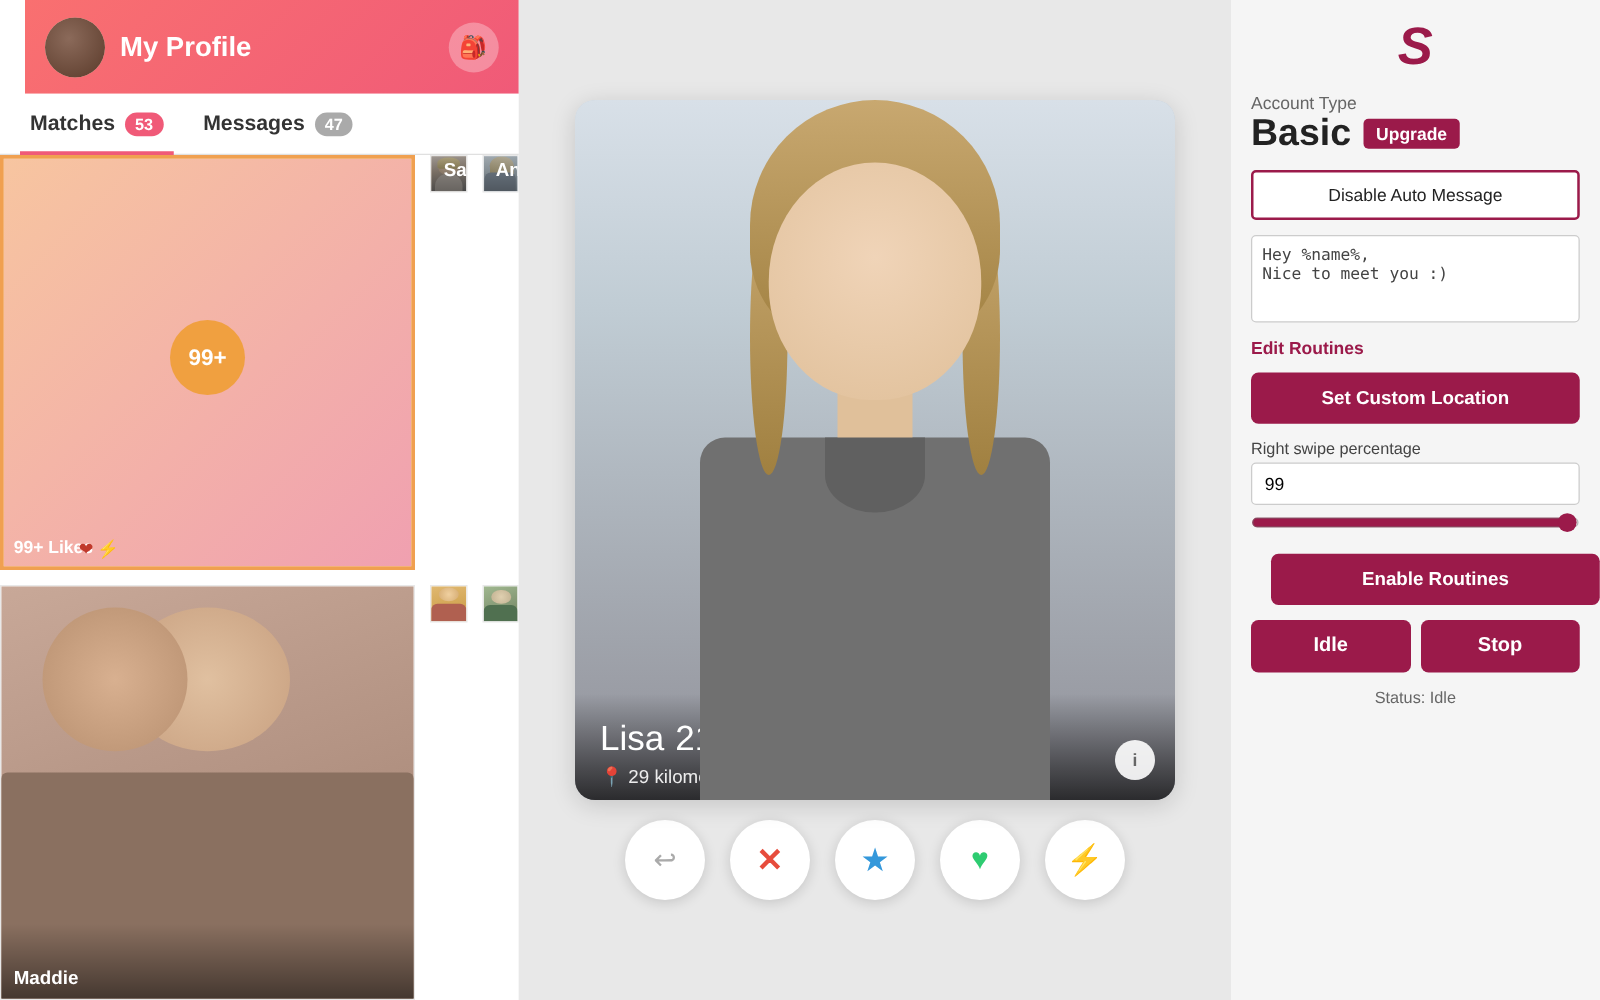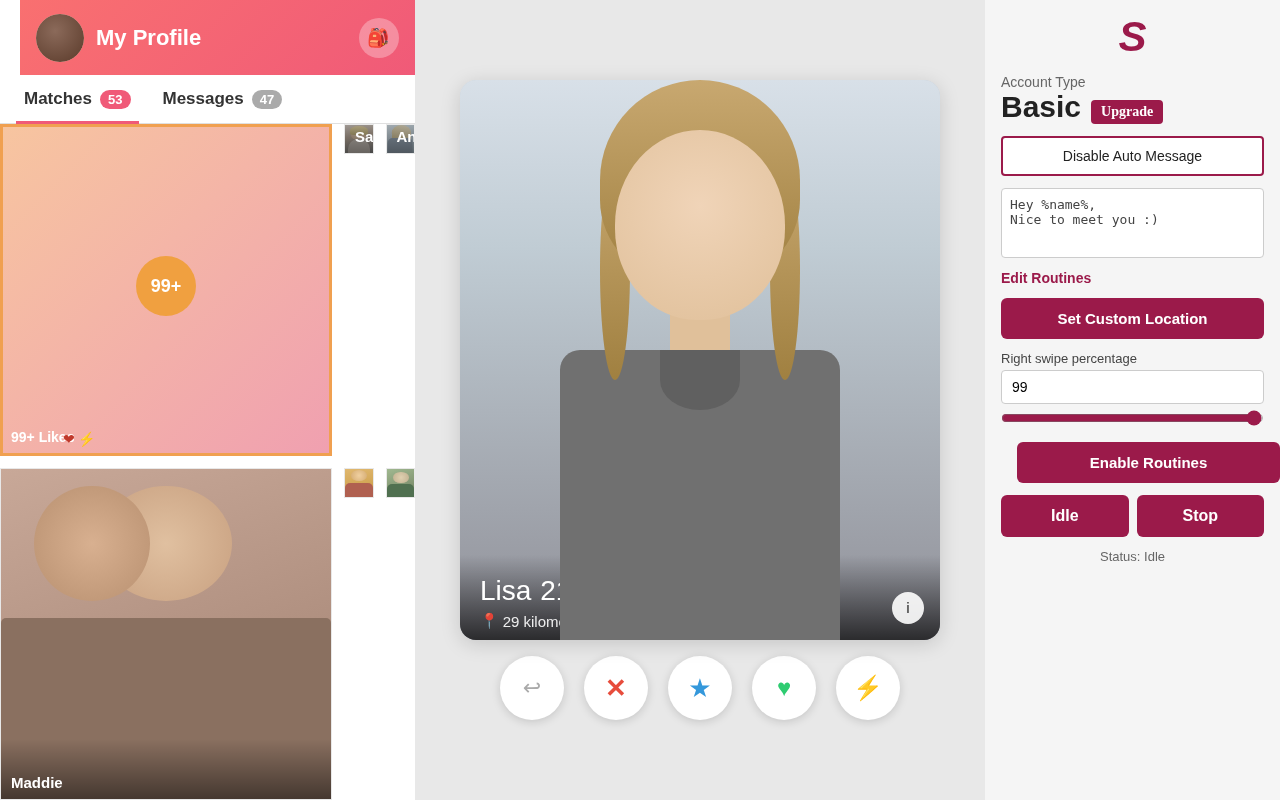--- a/index.html
+++ b/index.html
@@ -50,23 +50,23 @@
     .action-bar { display: flex; align-items: center; justify-content: center; gap: 20px; margin-top: 16px; }
     .action-btn { width: 64px; height: 64px; border-radius: 50%; background: white; border: none; box-shadow: 0 2px 10px rgba(0,0,0,0.15); cursor: pointer; display: flex; align-items: center; justify-content: center; font-size: 24px; }
 
     
     .right-panel { width: 295px; background: #f5f5f5; padding: 16px; display: flex; flex-direction: column; gap: 12px; overflow-y: auto; flex-shrink: 0; }
 
     .brand-logo { display: flex; justify-content: center; margin-bottom: 4px; }
     .brand-s { font-size: 42px; font-weight: 900; color: #9b1a4a; font-style: italic; line-height: 1; }
 
     .account-type-label { font-size: 14px; color: #666; }
-    .account-type-row { display: flex; align-items: flex-end; gap: 10px; }
+    .account-type-row { display: flex; align-items: center; gap: 10px; }
     .account-basic { font-size: 30px; font-weight: 800; color: #222; }
-    .upgrade-btn { background: #9b1a4a; color: white; border: none; border-radius: 4px; padding: 4px 10px; font-size: 14px; font-weight: 600; cursor: pointer; font-family: Liberation Serif, serif; }
+    .upgrade-btn { background: #9b1a4a; color: white; border: none; border-radius: 4px; padding: 4px 10px; font-size: 14px; font-weight: 600; cursor: pointer; }
 
     .disable-auto-btn { width: 100%; padding: 10px; background: white; border: 2px solid #9b1a4a; color: #222; font-size: 14px; font-weight: 500; cursor: pointer; border-radius: 4px; }
 
     .message-textarea { width: 100%; height: 70px; border: 1px solid #ccc; border-radius: 4px; padding: 8px; font-size: 13px; color: #444; resize: none; background: white; }
 
     .edit-message-link { color: #9b1a4a; font-size: 14px; font-weight: 600; cursor: pointer; }
 
     .set-location-btn { width: 100%; padding: 12px; background: #9b1a4a; color: white; border: none; border-radius: 6px; font-size: 15px; font-weight: 600; cursor: pointer; }
 
     .field-label { font-size: 13px; color: #444; margin-bottom: 4px; }

